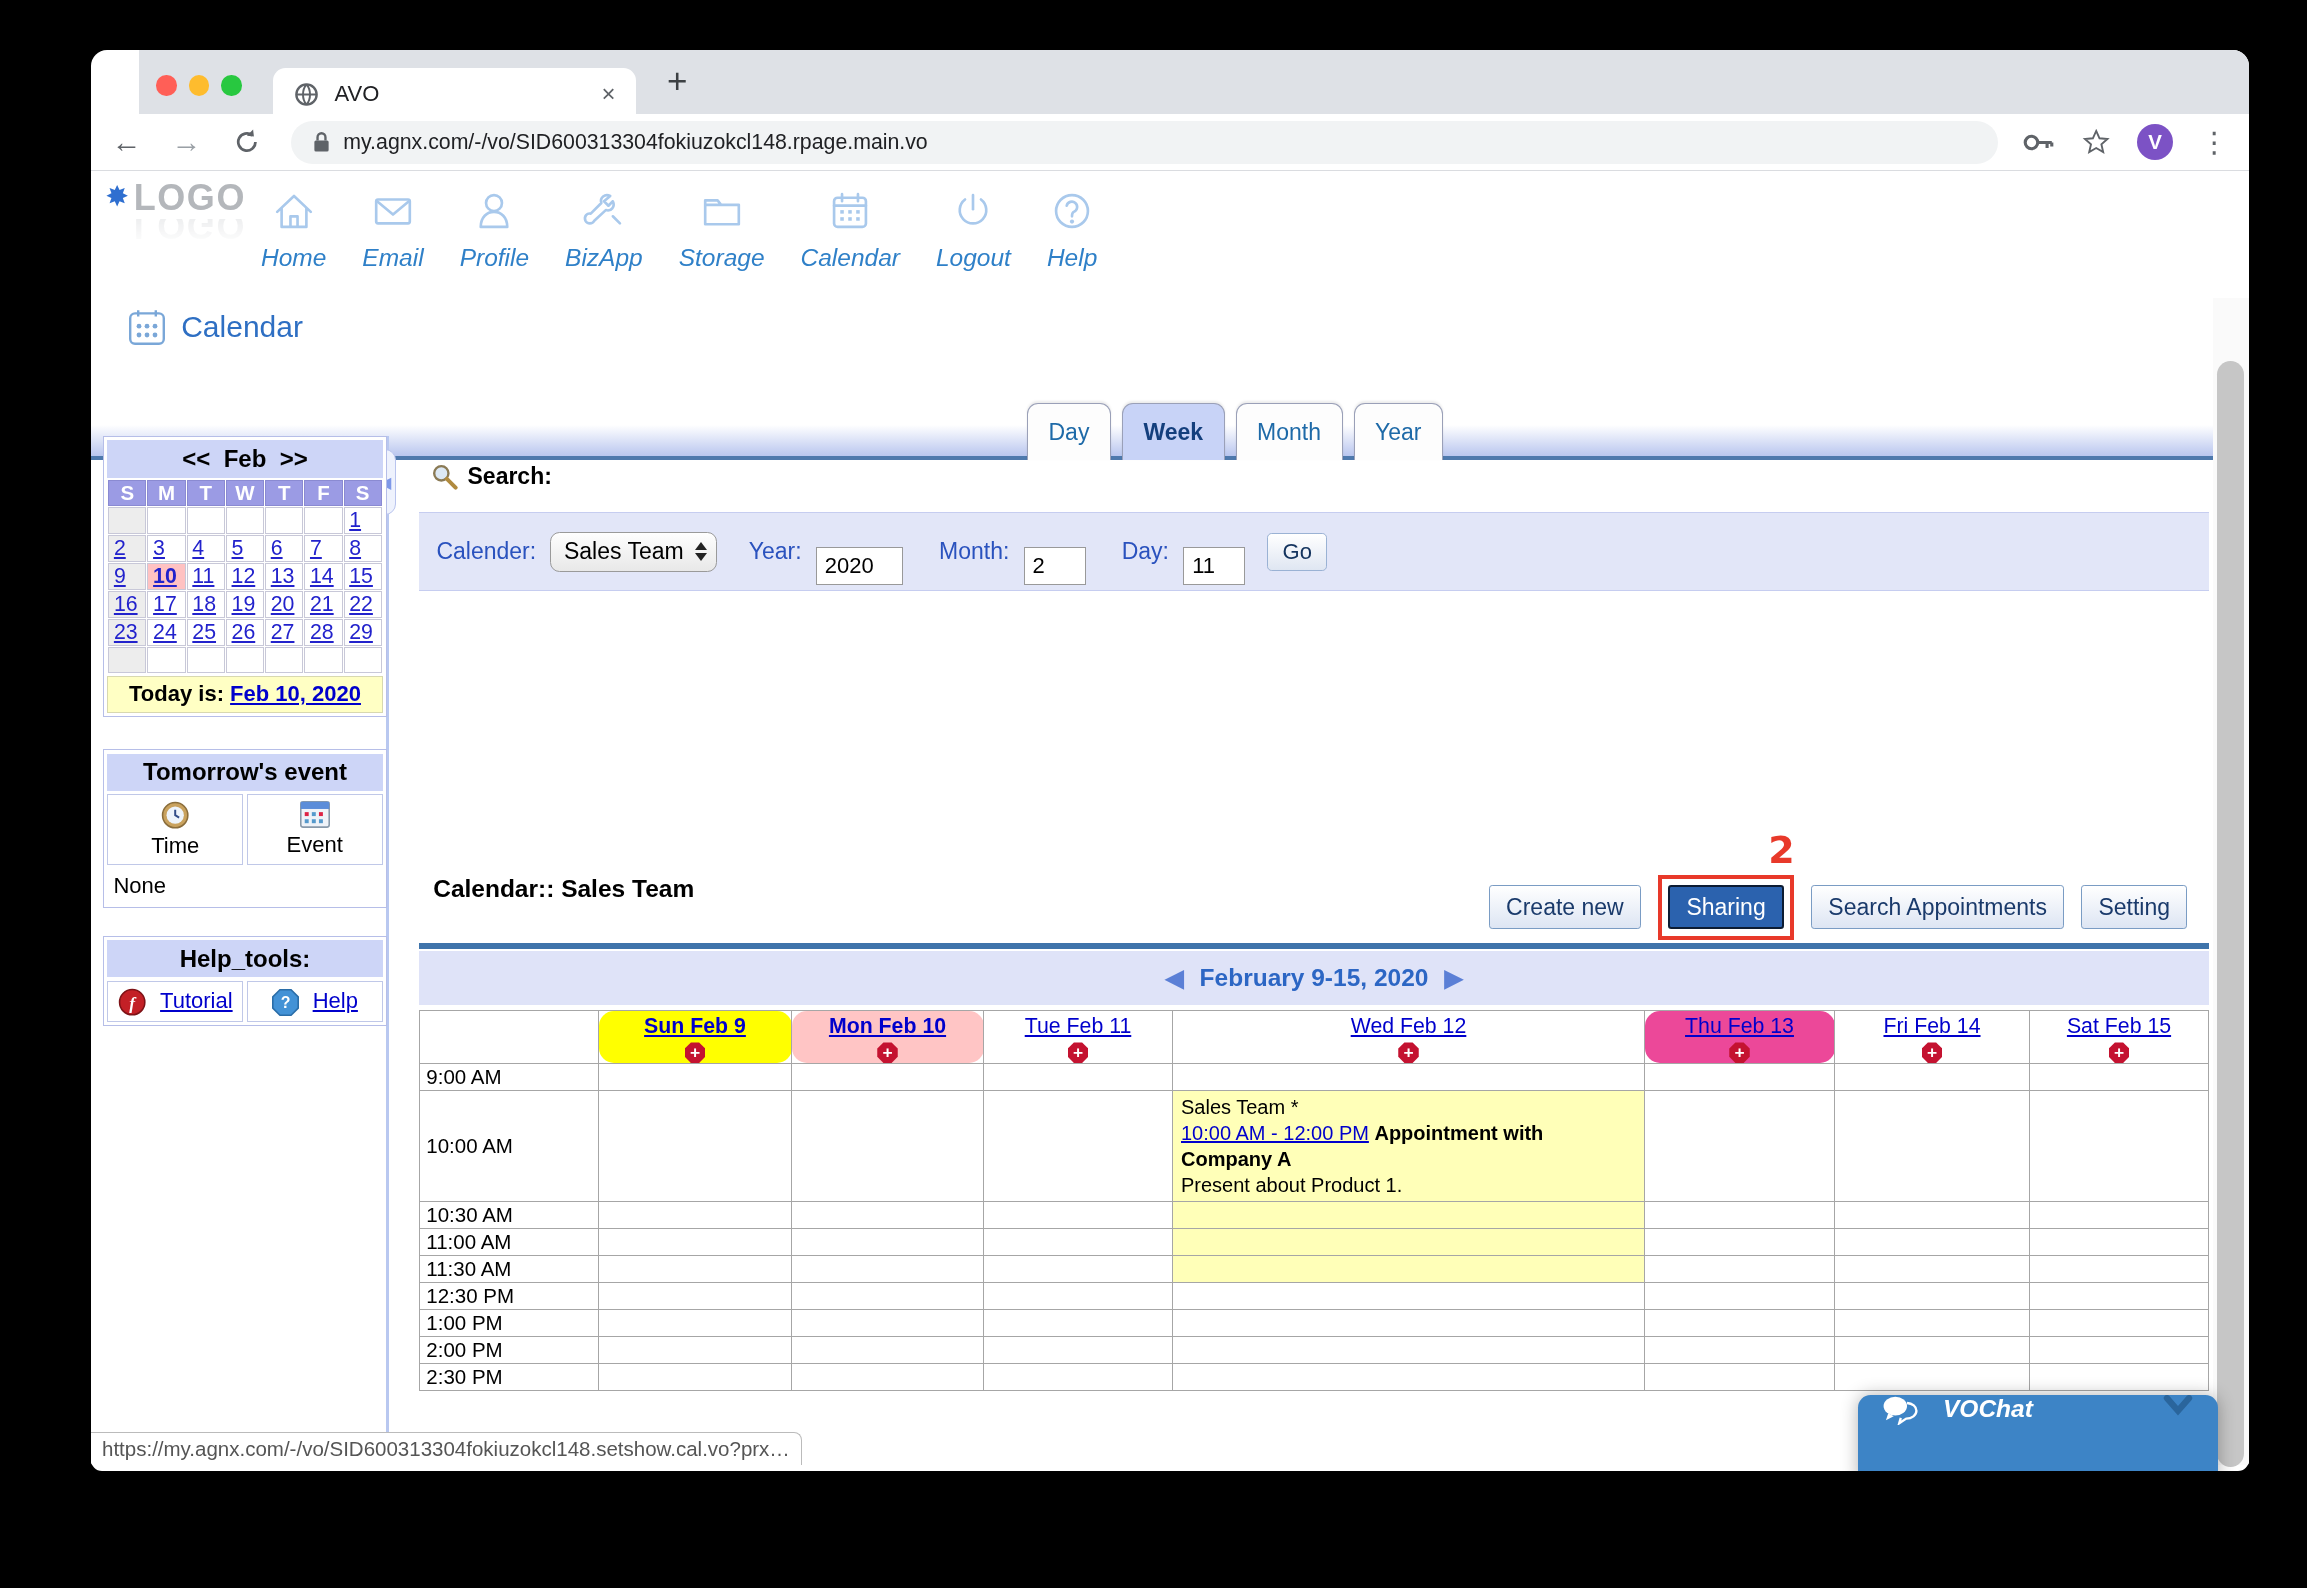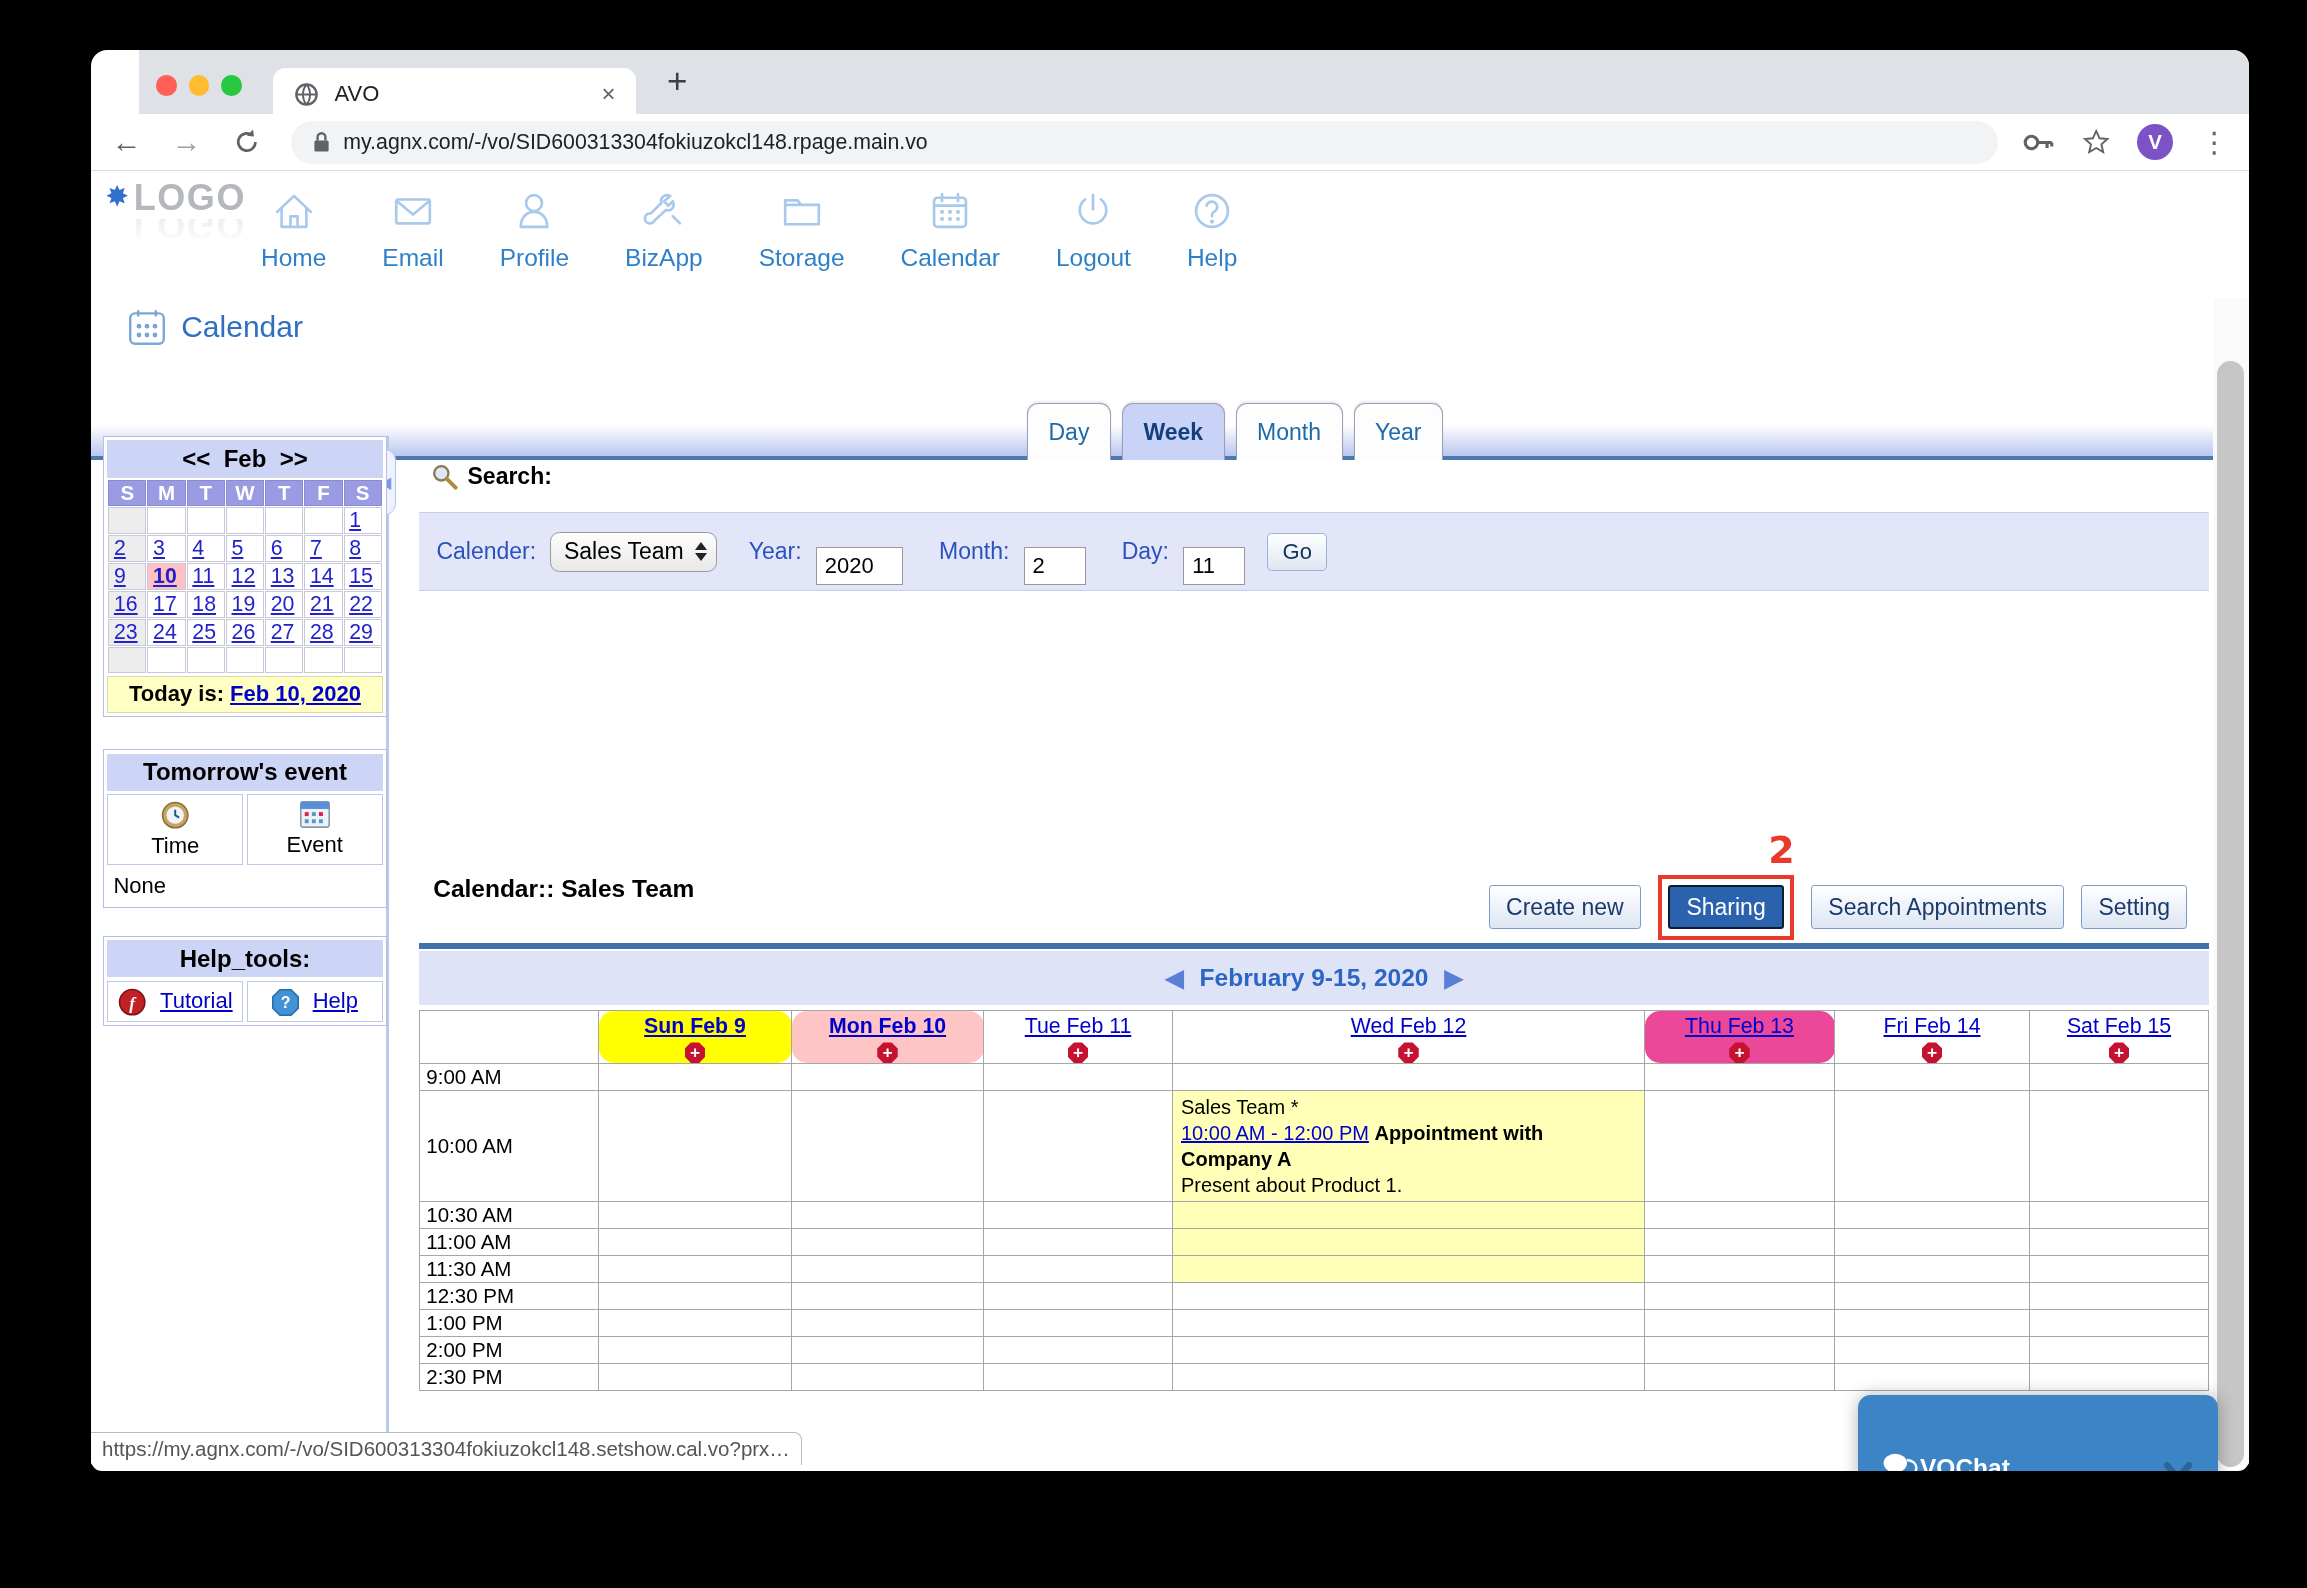--- a/index.html
+++ b/index.html
@@ -25,21 +25,21 @@
   .dots { font-size:28.4px; color:#5f6368; letter-spacing:0; }
 
   
   .content { position:relative; height:1294px; background:#fff; }
   .brand { position:absolute; left:14.2px; top:6.3px; display:flex; }
   .burst { color:#2f6fd0; font-size:28.4px; margin:3.2px 4.7px 0 0; }
   .logo-wrap { width:119px; }
   .logo { font-size:36px; font-weight:bold; color:#b4b7bb; letter-spacing:1.6px; }
   .logo.reflect { transform:scaleY(-1); opacity:.28; height:27px; overflow:hidden;
      -webkit-mask-image:linear-gradient(to top,rgba(0,0,0,.8),transparent); mask-image:linear-gradient(to top,rgba(0,0,0,.8),transparent); }
-  .mainnav { position:absolute; left:170px; top:17.4px; display:flex; gap:56px; }
+  .mainnav { position:absolute; left:170px; top:17.4px; display:flex; gap:36px;font-style:italic; }
   .nav-item { display:flex; flex-direction:column; align-items:center; cursor:pointer; }
   .nav-item svg { width:46px; height:46px; }
   .nav-item .lbl { margin-top:6.3px; font-size:24.5px; color:#2f80c8; }
 
   .pagetitle { position:absolute; left:36px; top:136px; display:flex; align-items:center; gap:14.2px; }
   .pagetitle .txt { font-size:30px; color:#2e6fc3; }
 
   .tabs { position:absolute; left:0; top:232px; width:100%; height:62px; }
   .tabband { position:absolute; left:0; top:22px; width:100%; height:35px; background:linear-gradient(#ffffff,#b9c6ef); border-bottom:4.7px solid #4e79ad; }
   .tabrow { position:absolute; left:936px; top:0; display:flex; gap:11px; }
@@ -99,21 +99,21 @@
   td.timecell { font-size:20.5px; color:#000; padding-left:6.3px; background:#fff; }
   td.slot { background:#fff; }
   td.appt { background:#ffffb8; }
   .apptxt { font-size:20px; color:#000; line-height:1.3; padding:3.2px 8px; vertical-align:top; }
   .apptxt a { color:#0000cc; }
   .plusbadge { width:20.5px; height:20.5px; margin:3.2px auto 0; background:#c41230; color:#fff; font-size:17.4px; font-weight:bold; line-height:20px; text-align:center; clip-path:polygon(30% 0,70% 0,100% 30%,100% 70%,70% 100%,30% 100%,0 70%,0 30%); }
 
   
   .scrolltrack { position:absolute; right:0; top:127px; width:36px; height:1167px; background:#fafafa; }
   .scrollthumb { position:absolute; left:4px; top:63px; width:27px; height:1106px; background:#c6c6c6; border-radius:13.4px; }
-  .vochat { position:absolute; left:1767px; top:1224px; width:360px; height:87px; background:#3d84c6; border-radius:12.6px 12.6px 0 0; box-shadow:0 0 17.4px rgba(0,0,0,.3); display:flex; align-items:flex-end; padding:0 24px; gap:2px; }
+  .vochat { position:absolute; left:1767px; top:1224px; width:360px; height:87px; background:#3d84c6; border-radius:12.6px 12.6px 0 0; box-shadow:0 0 17.4px rgba(0,0,0,.3); display:flex; align-items:flex-start; padding:0 24px; gap:25px;font-style:italic; }
   .vochat .vtxt { color:#fff; font-size:24.5px; font-weight:bold; }
   .vochat svg.chev { margin-left:auto; }
   .statusbar { position:absolute; left:0; top:1261px; width:711px; height:33px; background:#fff; border:0.8px solid #bbb; border-left:none; border-bottom:none; border-radius:0 8px 0 0; display:flex; align-items:center; padding-left:11px; font-size:20.5px; color:#555; overflow:hidden; white-space:nowrap; }
 </style>
 </head>
 <body>
 
 <div class="window">
 
   <div class="tabstrip">

